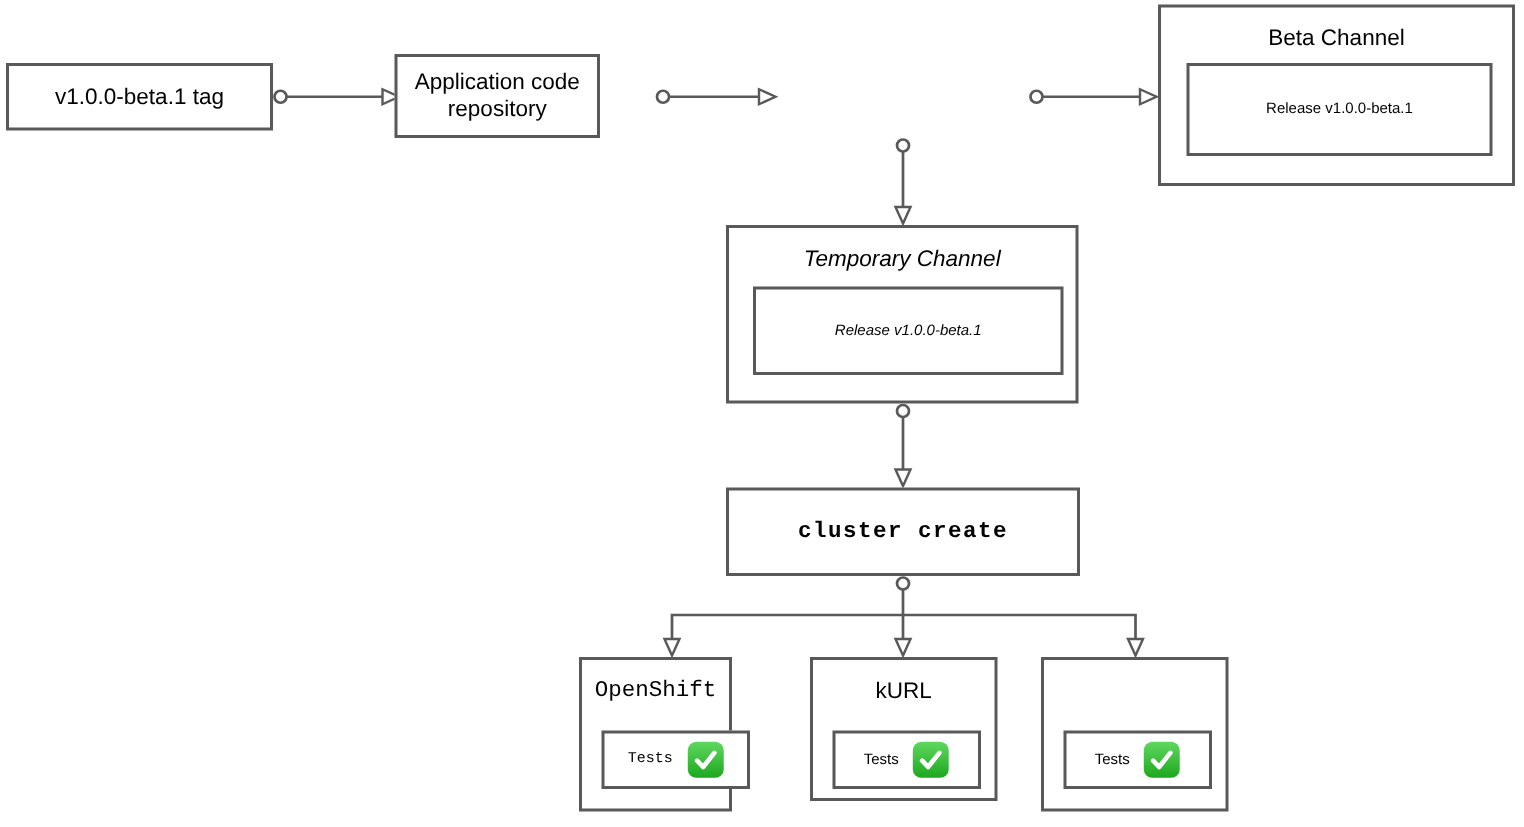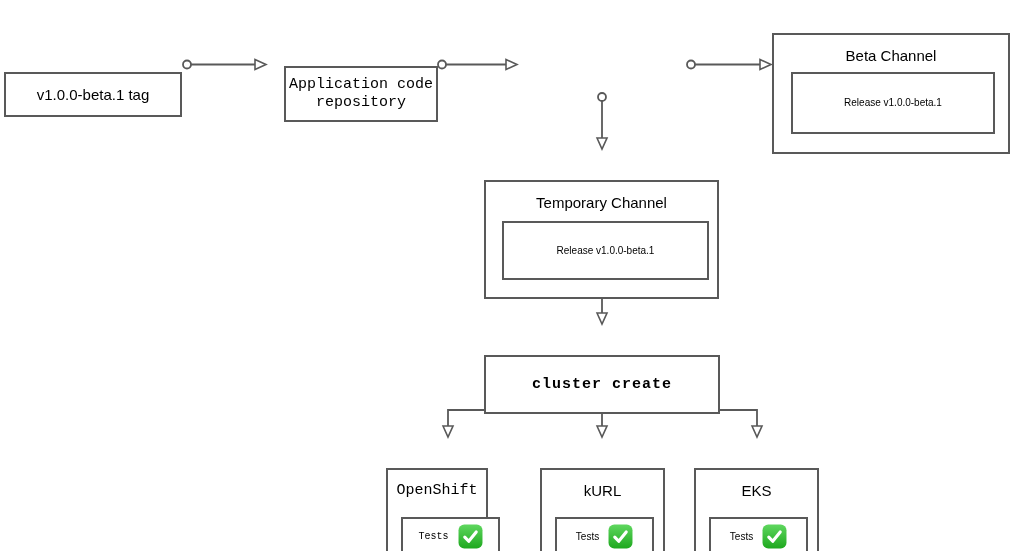--- a/index.html
+++ b/index.html
@@ -20,21 +20,21 @@
   .wires line, .wires polyline{stroke:var(--border);stroke-width:1.8;fill:none;}
   .wires circle{stroke:var(--border);stroke-width:1.8;fill:var(--bg);}
   .wires polygon{stroke:var(--border);stroke-width:1.6;fill:var(--bg);}
   .node{
     position:absolute;
     box-sizing:border-box;
     border:2px solid var(--border);
     background:var(--bg);
     display:flex;align-items:center;justify-content:center;
     text-align:center;
-    font-size:15px;line-height:1.2;margin-top:30px;
+    font-size:15px;line-height:1.2;
   }
   .group{
     display:block;
   }
   .node-title{
     padding-top:12px;
     text-align:center;
     font-size:15px;
   }
   .subnode{
@@ -106,33 +106,33 @@
       <polygon points="597,426 602,437 607,426"></polygon>
       <polygon points="752,426 757,437 762,426"></polygon>
       <circle cx="602" cy="389" r="4"></circle>
     </g>
   </svg>
 
   <div class="node" style="left:4px;top:42px;width:178px;height:45px;">
     <span>v1.0.0-beta.1 tag</span>
   </div>
 
-  <div class="node" style="left:284px;top:36px;width:154px;height:56px;font-family:Liberation Mono, monospace;">
+  <div class="node" style="left:263px;top:36px;width:137px;height:56px;">
     <span>Application code repository</span>
   </div>
 
 
   <div class="node group" style="left:772px;top:3px;width:238px;height:121px;">
     <div class="node-title">Beta Channel</div>
     <div class="subnode" style="left:17px;top:37px;width:204px;height:62px;">
       <span>Release v1.0.0-beta.1</span>
     </div>
   </div>
 
-  <div class="node group" style="left:484px;top:150px;width:235px;height:119px;">
+  <div class="node group" style="left:484px;top:150px;width:235px;height:119px;font-style:italic;">
     <div class="node-title">Temporary Channel</div>
     <div class="subnode" style="left:16px;top:39px;width:207px;height:59px;">
       <span>Release v1.0.0-beta.1</span>
     </div>
   </div>
 
   <div class="node mono" style="left:484px;top:325px;width:236px;height:59px;">
     <span>cluster create</span>
   </div>
 
@@ -152,21 +152,20 @@
     <div class="subnode tests" style="left:13px;top:47px;width:99px;height:39px;">
       <span>Tests</span>
       <svg class="check-icon" viewBox="0 0 24 24">
         <rect x="0.5" y="0.5" width="23" height="23" rx="5.5" fill="url(#checkGrad)"></rect>
         <path d="M6.5 12.6 L10.3 16.6 L17.5 7.6" fill="none" stroke="#ffffff" stroke-width="3" stroke-linecap="round" stroke-linejoin="round"></path>
       </svg>
     </div>
   </div>
 
   <div class="node group" style="left:694px;top:438px;width:125px;height:103px;">
-    <div class="node-title">EKS</div>
     <div class="subnode tests" style="left:13px;top:47px;width:99px;height:39px;">
       <span>Tests</span>
       <svg class="check-icon" viewBox="0 0 24 24">
         <rect x="0.5" y="0.5" width="23" height="23" rx="5.5" fill="url(#checkGrad)"></rect>
         <path d="M6.5 12.6 L10.3 16.6 L17.5 7.6" fill="none" stroke="#ffffff" stroke-width="3" stroke-linecap="round" stroke-linejoin="round"></path>
       </svg>
     </div>
   </div>
 
 </div>

